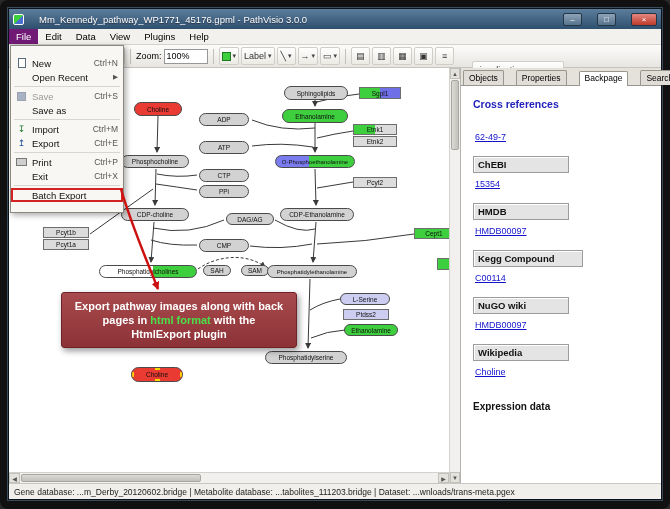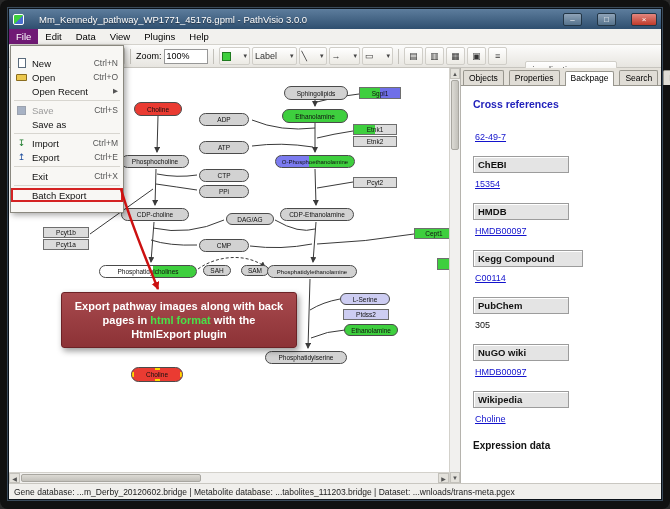--- a/index.html
+++ b/index.html
@@ -19,21 +19,21 @@
 
   
   .menubar { height:16px; background:#f2f1ee; border-bottom:1px solid #d4d2cc; display:flex; font-size:9.5px; flex:0 0 auto; }
   .menu-item { padding:2px 7px; }
   .menu-item.active { background:#701a75; color:#fff; }
 
   
   .toolbar { height:23px; background:linear-gradient(#fcfcfb,#e7e5e0); border-bottom:1px solid #c6c4be;
              display:flex; align-items:center; padding:0 4px; gap:2px; font-size:9px; flex:0 0 auto; }
   .tbtn { min-width:19px; height:18px; border:1px solid #d0cec8; border-radius:2px; background:linear-gradient(#fff,#eceae4);
-          display:flex; align-items:center; justify-content:center; gap:13px; padding:0 2px; font-size:9px; color:#333; }
+          display:flex; align-items:center; justify-content:center; gap:2px; padding:0 2px; font-size:9px; color:#333; }
   .tsep { width:1px; height:15px; background:#c2c0ba; margin:0 3px; }
   .zoom-input { width:44px; height:15px; font-size:9px; border:1px solid #979797; padding:0 2px; font-family:"Liberation Sans",sans-serif; }
   .caret { font-size:7px; color:#444; }
   .ic-page { width:9px; height:11px; background:#fff; border:1px solid #5a6b7c; }
   .ic-folder { width:12px; height:8px; background:#ecc84e; border:1px solid #8a6d1f; border-radius:1px 0 0 0; }
   .ic-disk { width:10px; height:10px; background:#47608c; border:1px solid #2b3c5a; }
   .ic-greensq { width:9px; height:9px; background:#3ecf3e; border:1px solid #1f7a1f; }
   .viz { margin-left:16px;margin-top:28px; }
 
   
@@ -60,32 +60,32 @@
   .vscroll { width:11px; background:#f1f0ee; border-left:1px solid #d3d1cb; display:flex; flex-direction:column; font-size:6px; color:#555; }
   .vthumb { height:70px; margin:1px; background:linear-gradient(90deg,#dcdad4,#c3c1bb); border:1px solid #a8a6a0; border-radius:2px; }
   .sbtn { height:11px; display:flex; align-items:center; justify-content:center; background:#e4e2dc; border:1px solid #c3c1bb; }
   .hscroll { position:absolute; left:0; bottom:0; width:440px; height:11px; background:#f1f0ee; border-top:1px solid #d3d1cb;
              display:flex; font-size:6px; color:#555; z-index:4; }
   .hbtn { width:11px; display:flex; align-items:center; justify-content:center; background:#e4e2dc; border:1px solid #c3c1bb; }
   .hthumb { width:180px; margin:1px; background:linear-gradient(#dcdad4,#c3c1bb); border:1px solid #a8a6a0; border-radius:2px; }
 
   
   .sidebar { flex:1; background:#e5e2db; border-left:1px solid #b5b3ad; display:flex; flex-direction:column; min-width:0; }
-  .tabs { display:flex; gap:5px; padding:2px 2px 0 2px; height:17px; font-size:8.5px; flex:0 0 auto; }
+  .tabs { display:flex; gap:12px; padding:2px 2px 0 2px; height:17px; font-size:8.5px; flex:0 0 auto; }
   .tab { border:1px solid #98968e; border-bottom:none; background:#e0ddd6; padding:2px 5px 0 5px; border-radius:2px 2px 0 0; white-space:nowrap; }
   .tab.active { background:#fff; position:relative; top:1px; padding-top:1px; }
   .sidebar-content { flex:1; background:#fff; border-top:1px solid #98968e; padding:12px 8px 4px 12px; overflow:hidden; }
   .xref-title { color:#2222bb; font-weight:bold; font-size:10.5px; margin-bottom:16px; }
   .xref-section { margin-bottom:12px; }
   .xref-header { width:96px; background:#e4e4e4; border:1px solid #9c9c9c; box-shadow:inset 1px 1px 0 #fff;
                  font-weight:bold; font-size:9.5px; padding:2px 4px; color:#111; }
   .xref-header.wide { width:110px; }
   .xref-value { display:inline-block; margin:6px 0 2px 2px; font-size:9px; color:#1313cc; text-decoration:underline; }
   .xref-value.plain { color:#111; text-decoration:none; }
-  .expr { font-weight:bold; font-size:10px; color:#111; margin-top:14px; }
+  .expr { font-weight:bold; font-size:10px; color:#111; margin-top:22px; }
 
   
   .statusbar { height:16px; background:#f0efec; border-top:1px solid #c9c7c1; font-size:8.5px; color:#222;
                display:flex; align-items:center; padding:0 5px; flex:0 0 auto; white-space:nowrap; overflow:hidden; }
 
   
   .file-menu { position:absolute; left:1px; top:36px; width:114px; background:#f8f7f4; border:1px solid #8a887f;
                box-shadow:2px 2px 6px rgba(0,0,0,.35); padding:10px 0; z-index:20; font-size:9.5px; }
   .fm-item { display:flex; align-items:center; height:14px; padding:0 5px 0 4px; gap:4px; color:#111; }
   .fm-item.disabled { color:#9c9c9c; }
@@ -295,24 +295,20 @@
           </div>
           <div class="xref-section">
             <div class="xref-header">HMDB</div>
             <a class="xref-value">HMDB00097</a>
           </div>
           <div class="xref-section">
             <div class="xref-header wide">Kegg Compound</div>
             <a class="xref-value">C00114</a>
           </div>
           <div class="xref-section">
-            <div class="xref-header">PubChem</div>
-            <span class="xref-value plain">305</span>
-          </div>
-          <div class="xref-section">
             <div class="xref-header">NuGO wiki</div>
             <a class="xref-value">HMDB00097</a>
           </div>
           <div class="xref-section">
             <div class="xref-header">Wikipedia</div>
             <a class="xref-value">Choline</a>
           </div>
 
           <div class="expr">Expression data</div>
         </div>
@@ -323,27 +319,20 @@
       <span>Gene database: ...m_Derby_20120602.bridge | Metabolite database: ...tabolites_111203.bridge | Dataset: ...wnloads/trans-meta.pgex</span>
     </div>
 
     <div class="file-menu">
       <div class="fm-item">
         <span class="fm-icn">
             <span class="ic-page" style="width:8px;height:10px;"></span>
           </span>
         <span class="fm-label">New</span>
         <span class="fm-short">Ctrl+N</span>
-      </div>
-      <div class="fm-item">
-        <span class="fm-icn">
-            <span class="ic-folder" style="width:11px;height:7px;"></span>
-          </span>
-        <span class="fm-label">Open</span>
-        <span class="fm-short">Ctrl+O</span>
       </div>
       <div class="fm-item">
         <span class="fm-icn"></span>
         <span class="fm-label">Open Recent</span>
         <span class="fm-short" style="font-size:6.5px;">▶</span>
       </div>
       <div class="fm-sep"></div>
       <div class="fm-item disabled">
         <span class="fm-icn">
             <span class="ic-disk dim" style="width:9px;height:9px;"></span>
@@ -361,20 +350,27 @@
         <span class="fm-icn ic-import">↧</span>
         <span class="fm-label">Import</span>
         <span class="fm-short">Ctrl+M</span>
       </div>
       <div class="fm-item">
         <span class="fm-icn ic-export">↥</span>
         <span class="fm-label">Export</span>
         <span class="fm-short">Ctrl+E</span>
       </div>
       <div class="fm-sep"></div>
+      <div class="fm-item">
+        <span class="fm-icn">
+            <span class="ic-printer"></span>
+          </span>
+        <span class="fm-label">Print</span>
+        <span class="fm-short">Ctrl+P</span>
+      </div>
       <div class="fm-item">
         <span class="fm-icn"></span>
         <span class="fm-label">Exit</span>
         <span class="fm-short">Ctrl+X</span>
       </div>
       <div class="fm-sep"></div>
       <div class="fm-item highlight">
         <span class="fm-icn"></span>
         <span class="fm-label">Batch Export</span>
       </div>

